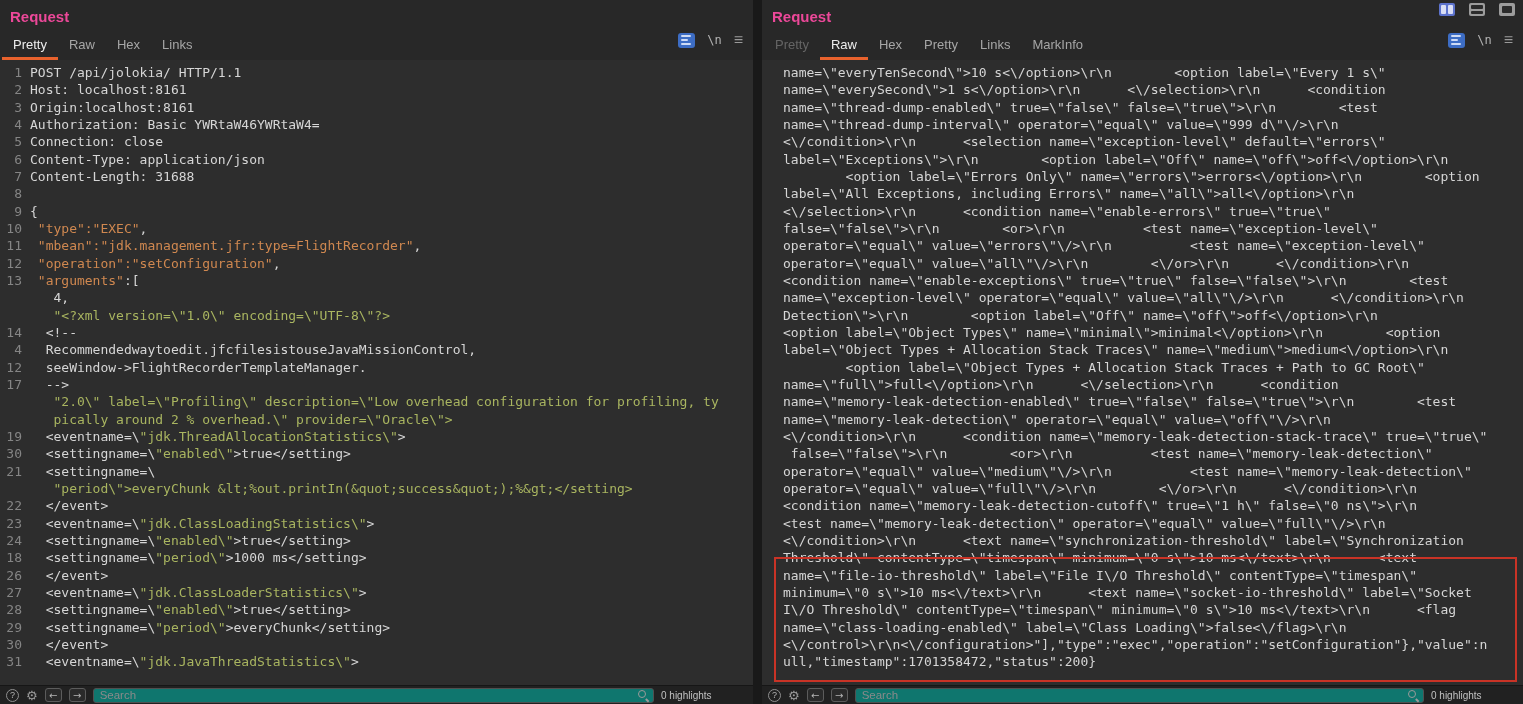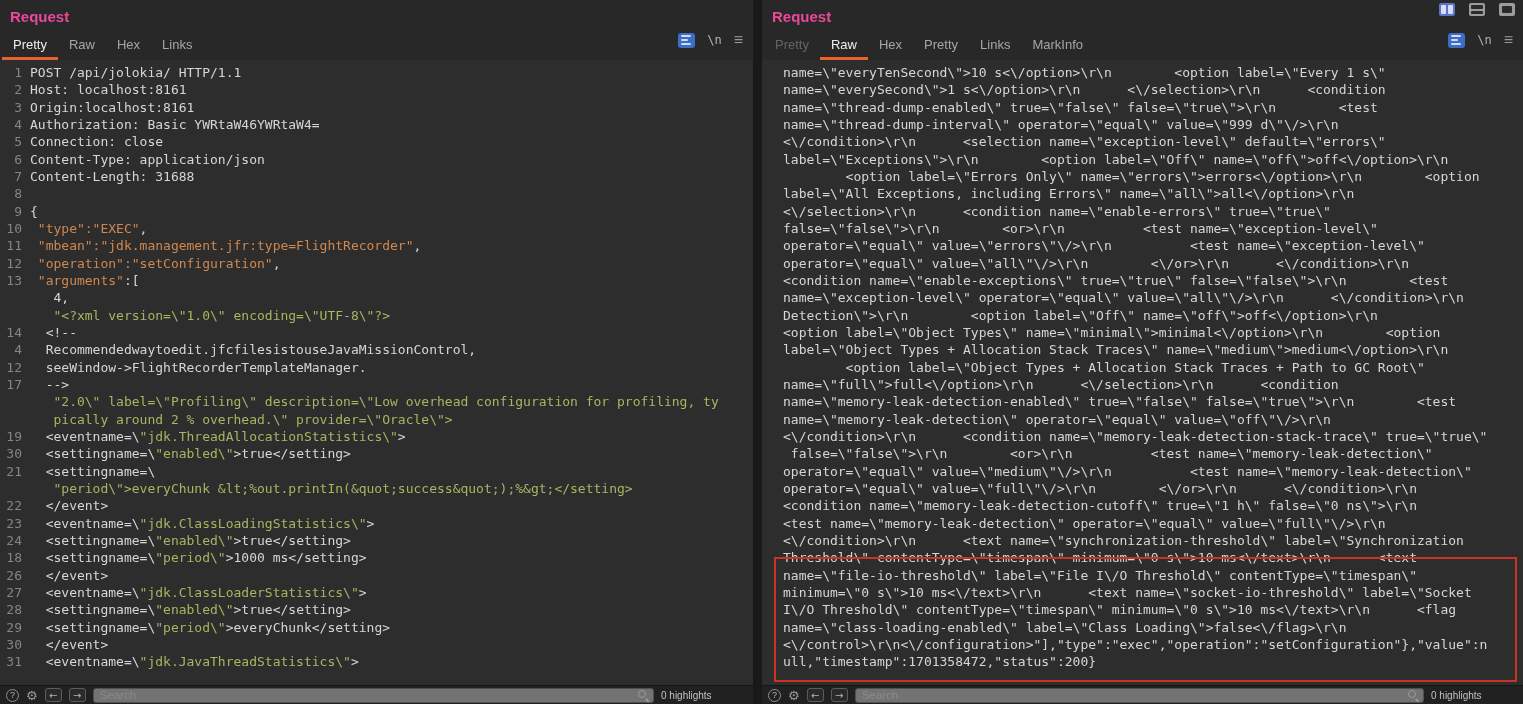--- a/index.html
+++ b/index.html
@@ -44,21 +44,21 @@
   .tok-g{color:var(--green)}
   .highlight-box{position:absolute;left:12px;top:497px;width:743px;height:125px;border:2px solid var(--red);pointer-events:none}
   .footer{height:19px;flex:none;background:#212121;border-top:1px solid #161616;display:flex;align-items:center;gap:7px;padding:0 6px}
   .help-icon{width:13px;height:13px;flex:none;border:1px solid #8f8f8f;border-radius:50%;color:#b5b5b5;font-size:9px;display:flex;align-items:center;justify-content:center}
   .help-icon::before{content:"?"}
   .gear-icon{flex:none;color:#9a9a9a;font-size:13px;line-height:1;font-family:"DejaVu Sans",sans-serif}
   .gear-icon::before{content:"\2699"}
   .nav-btn{width:17px;height:14px;flex:none;border:1px solid #5c5c5c;border-radius:3px;color:#b5b5b5;font-size:10px;display:flex;align-items:center;justify-content:center;background:#2a2a2a;font-family:"DejaVu Sans",sans-serif}
   .nav-prev::before{content:"\2190"}
   .nav-next::before{content:"\2192"}
-  .search-box{flex:1;height:15px;background:#737373;border:1px solid #505050;border-radius:3px;display:flex;align-items:center;padding:0 4px 0 6px;min-width:0}
+  .search-box{flex:1;height:15px;background:#0f766e;border:1px solid #505050;border-radius:3px;display:flex;align-items:center;padding:0 4px 0 6px;min-width:0}
   .search-box input{flex:1;min-width:0;background:transparent;border:none;outline:none;color:#cfcfcf;font-size:11.5px;font-family:"Liberation Sans",sans-serif;padding:0}
   .search-box input::placeholder{color:#8a8a8a}
   .mag{position:relative;width:12px;height:12px;flex:none;display:inline-block}
   .mag::before{content:"";position:absolute;left:1px;top:1px;width:6px;height:6px;border:1.5px solid #9a9a9a;border-radius:50%}
   .mag::after{content:"";position:absolute;left:9px;top:9px;width:4px;height:1.5px;background:#9a9a9a;transform:rotate(45deg);transform-origin:left center}
   .highlights{flex:none;width:86px;color:#c2c2c2;font-size:10px}
 </style>
 </head>
 <body>
 

